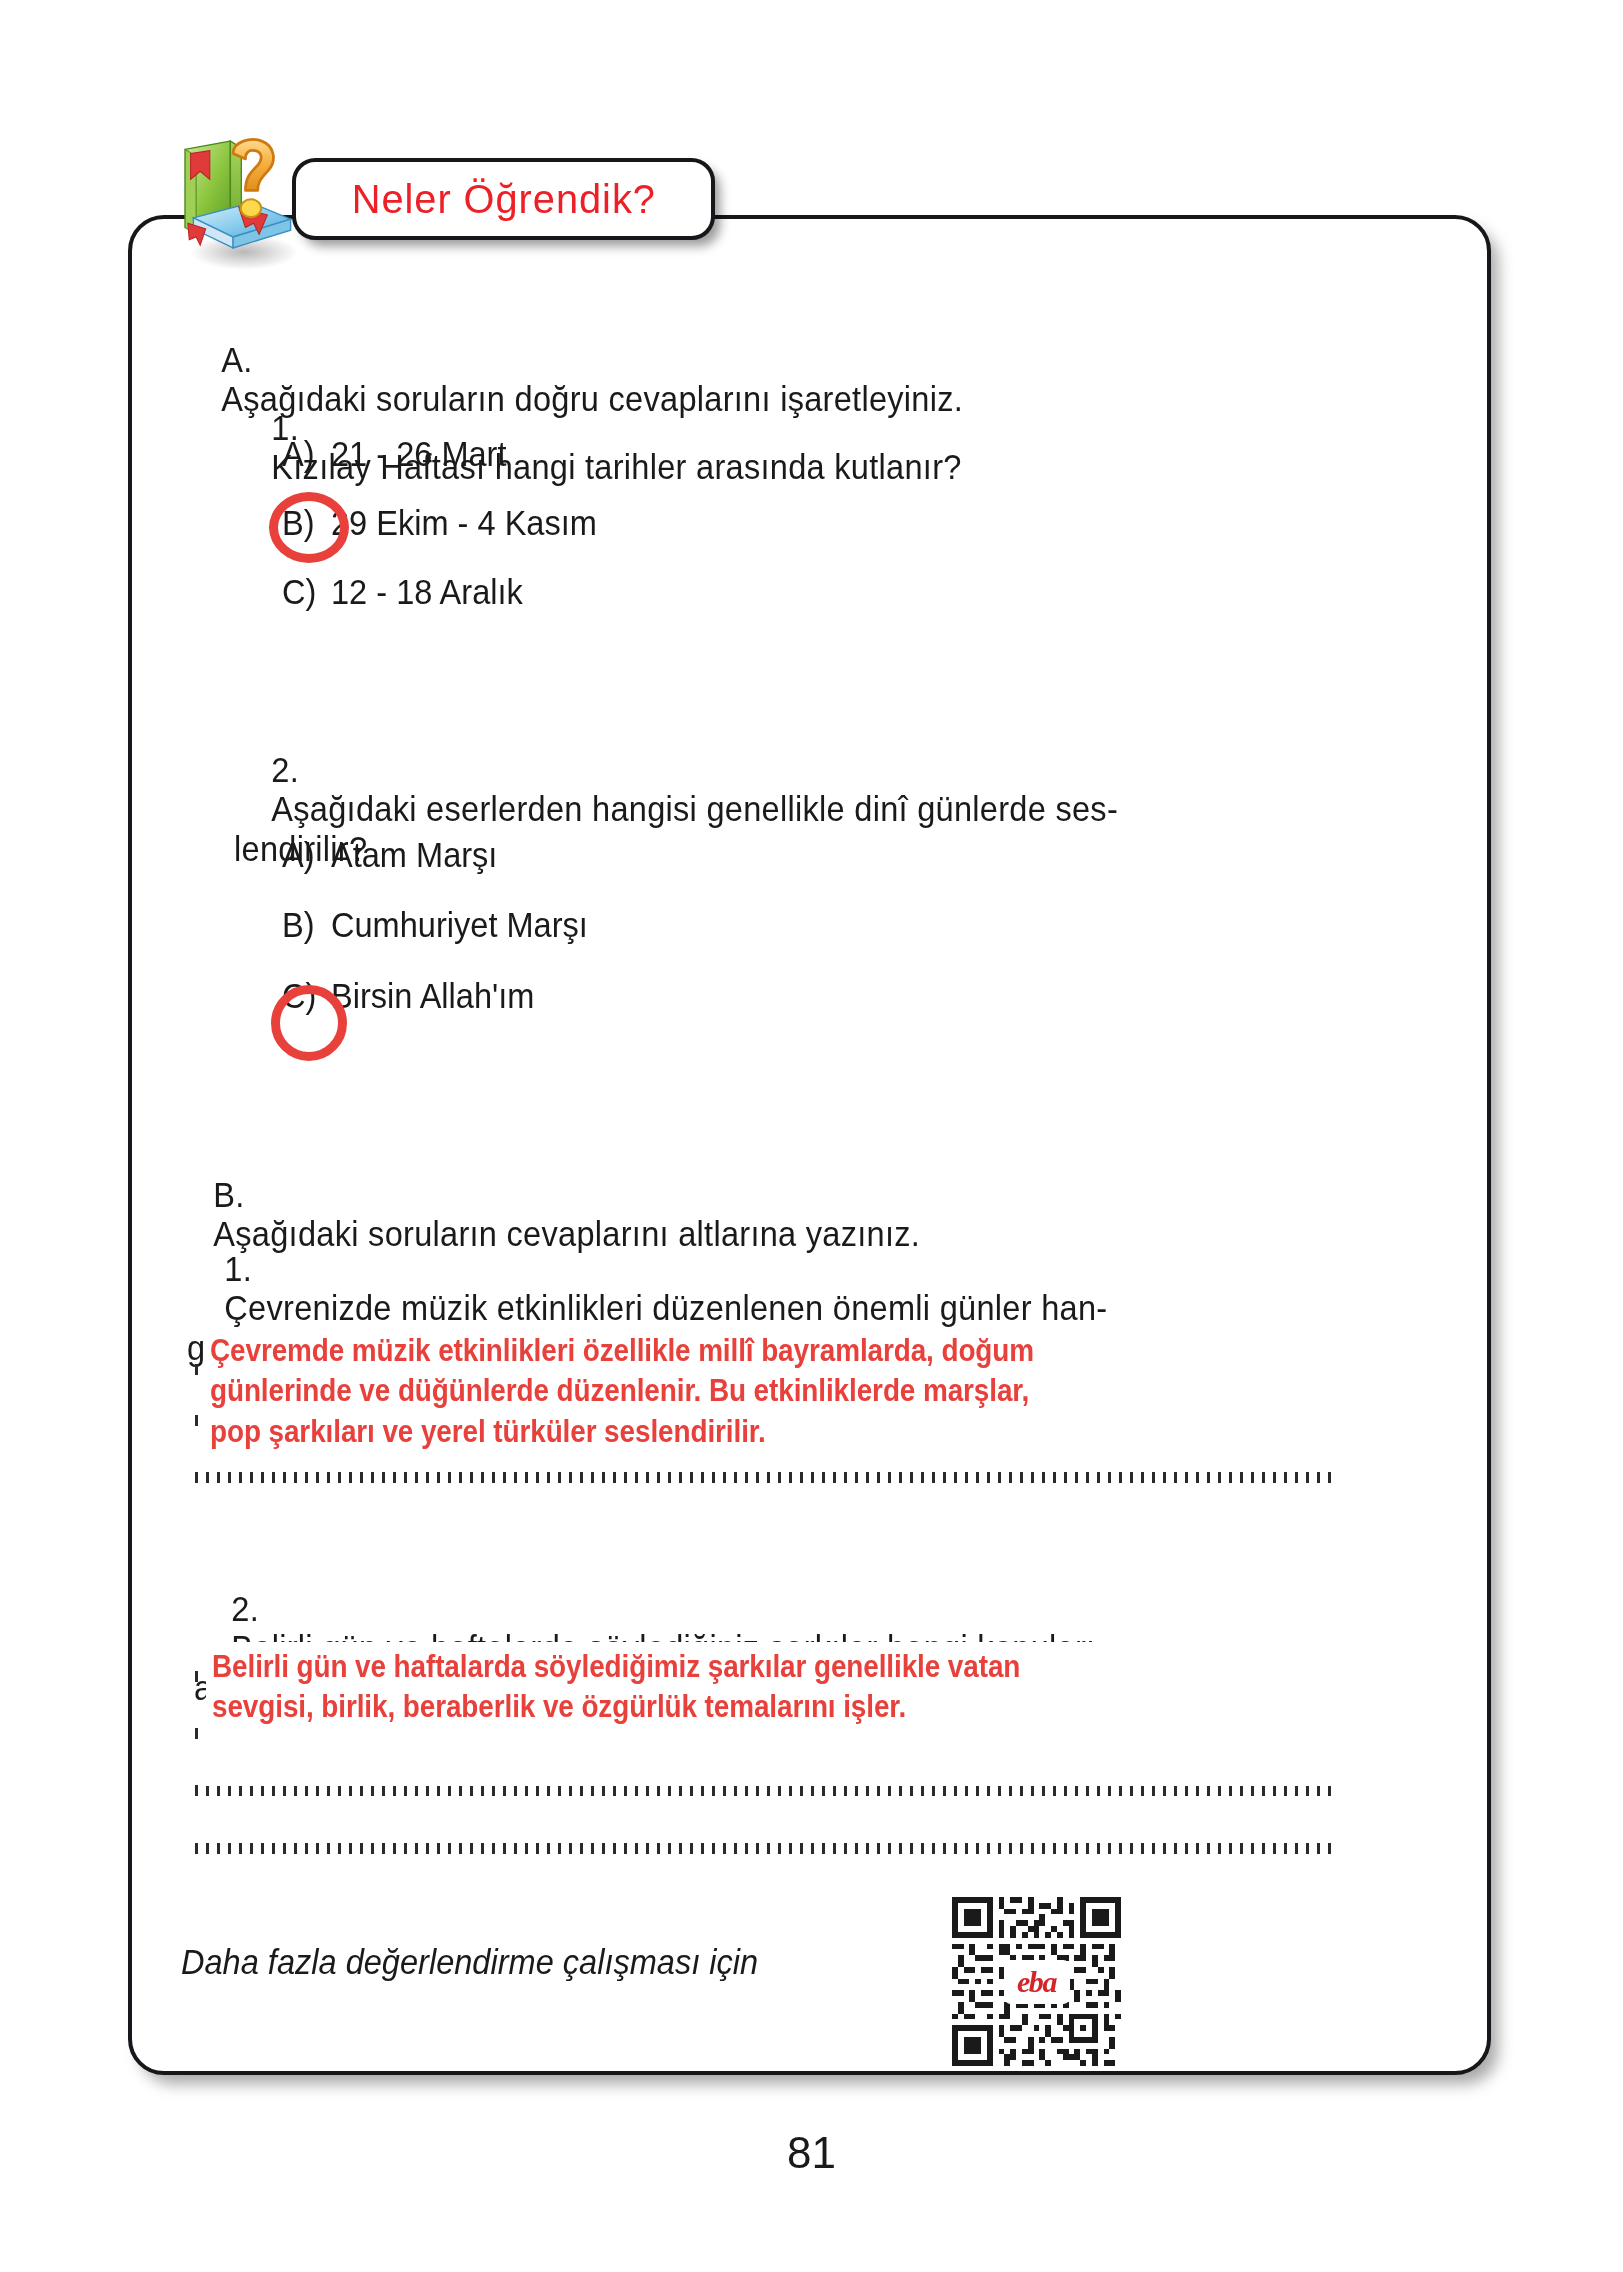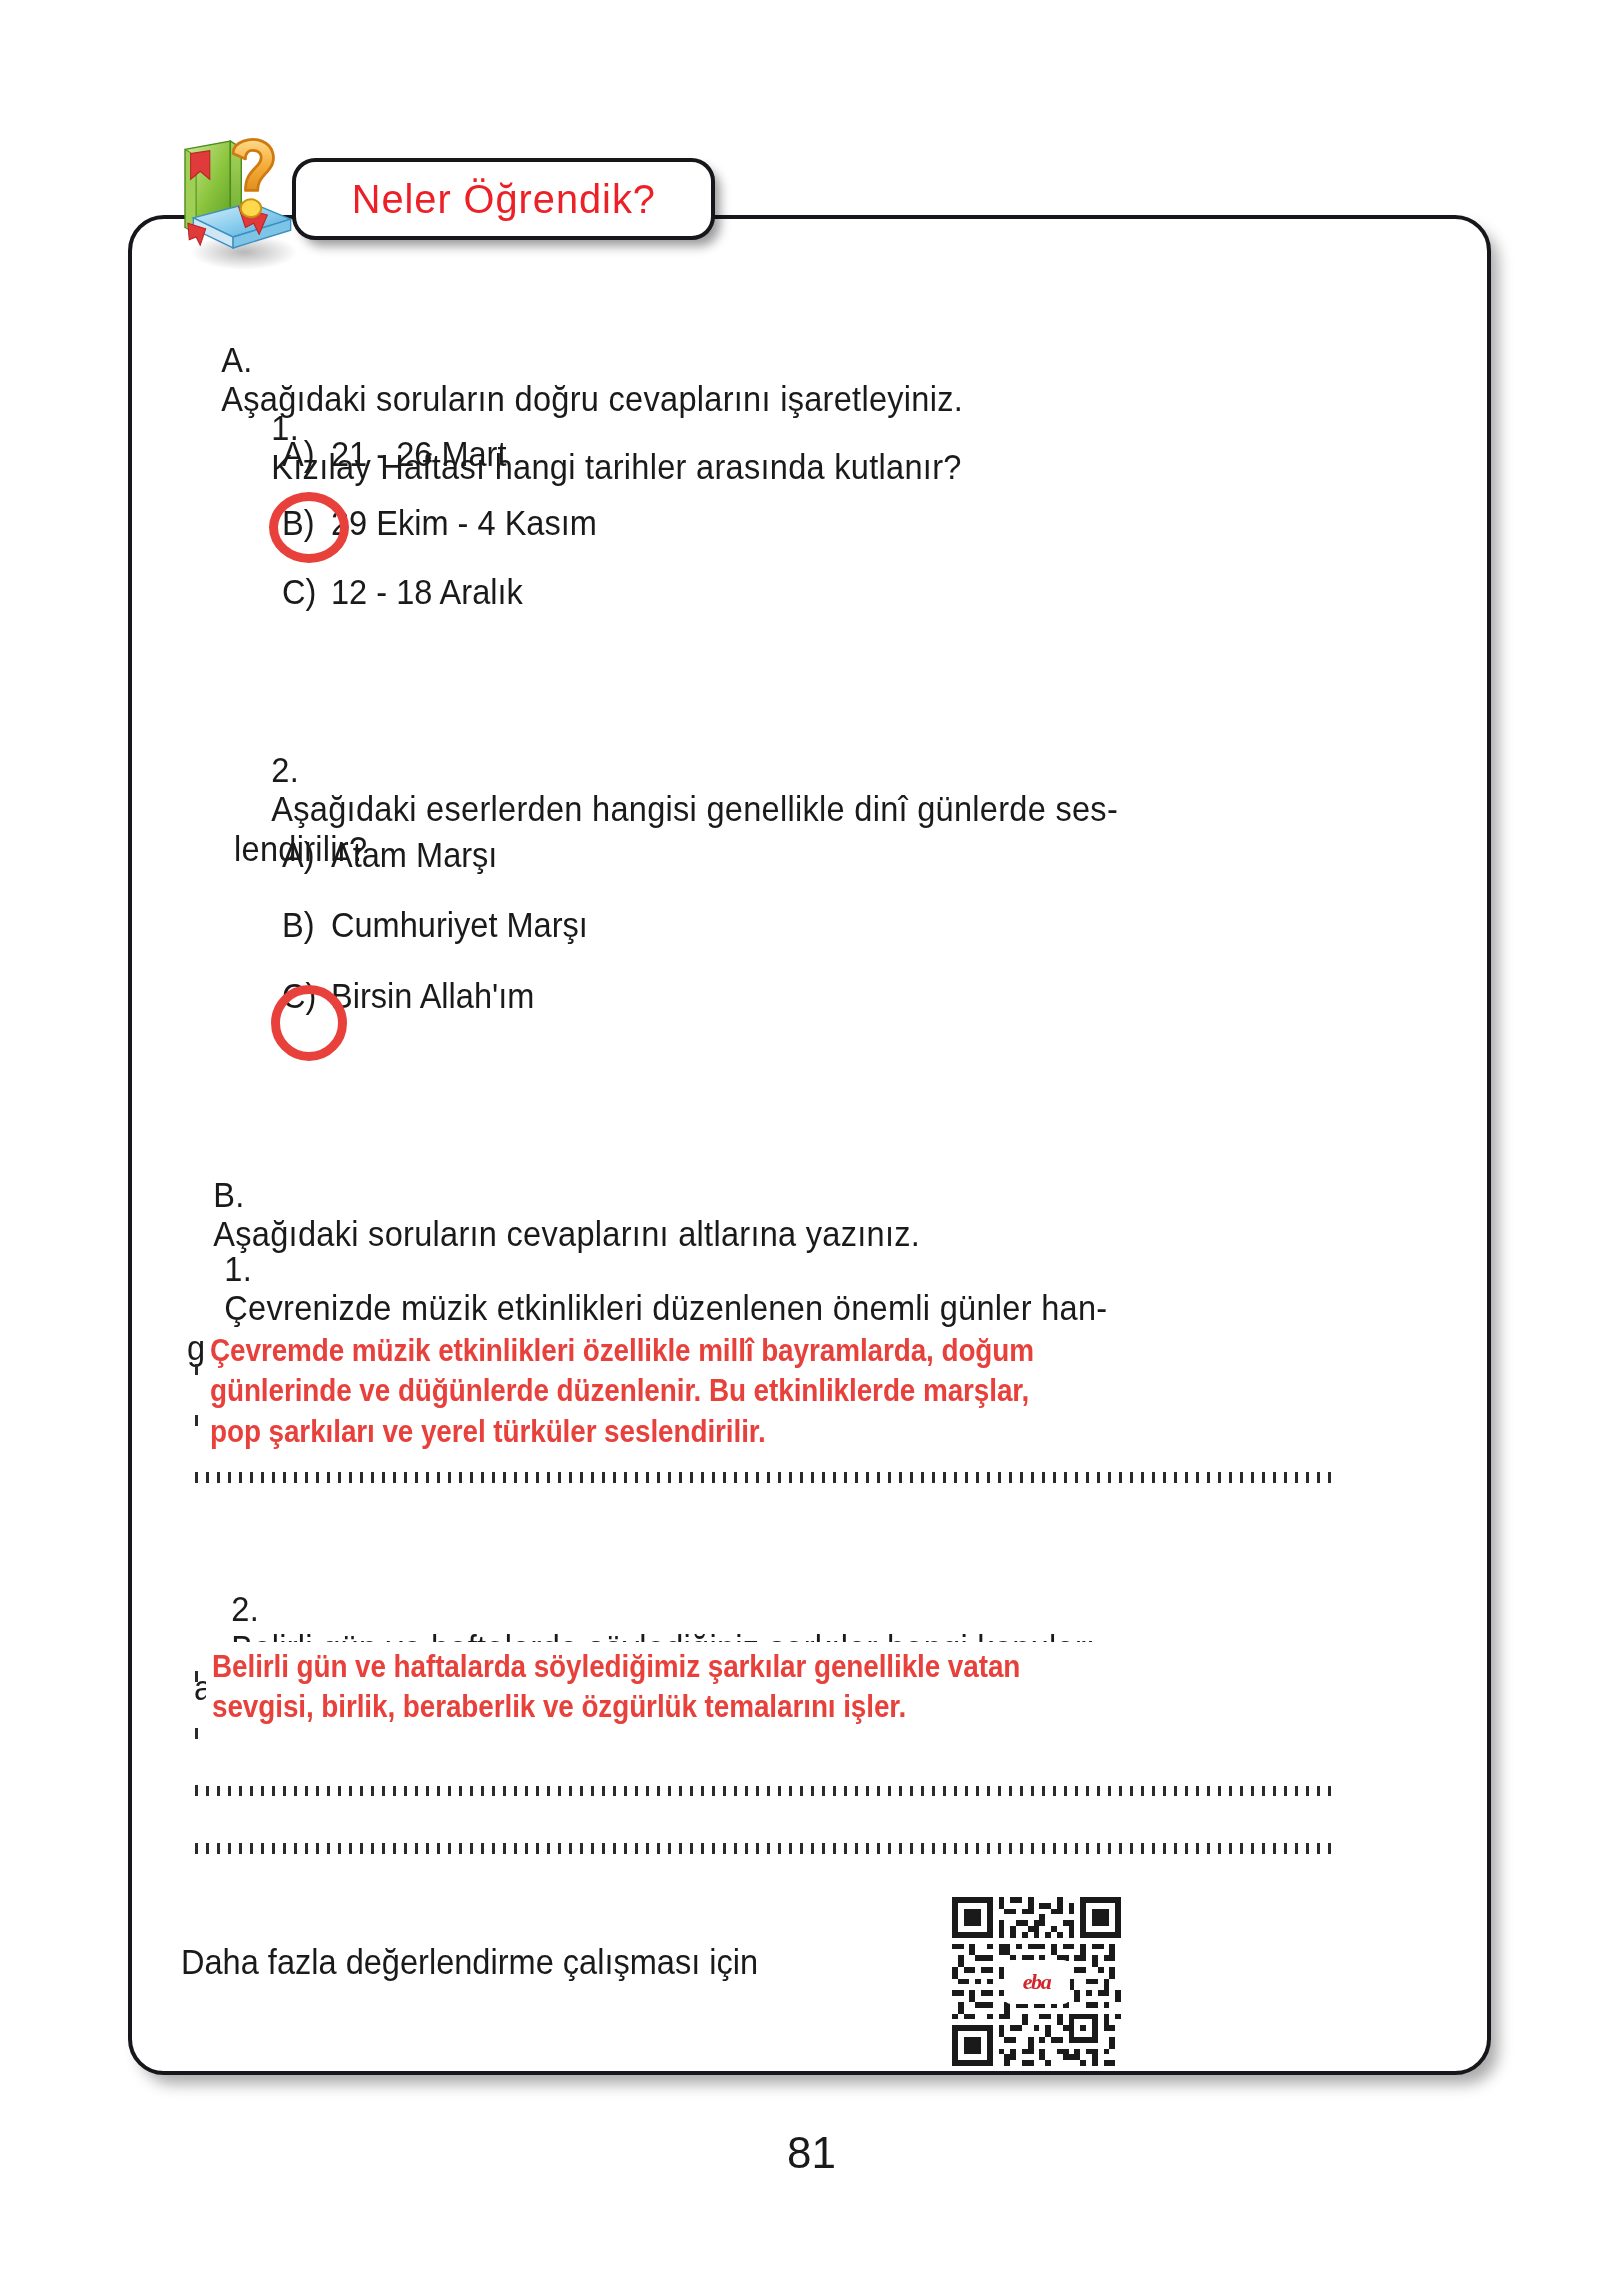--- a/index.html
+++ b/index.html
@@ -155,20 +155,21 @@
     z-index: 3;
   }
 
   
   #bottom-row {
     position: absolute;
     left: 181px;
     top: 1942px;
     display: flex;
     align-items: flex-end;
+    font-style: italic;
   }
   #bottom-label {
     font-size: 35px;
     color: #1a1a1a;
     font-weight: 300;
     font-family: "Liberation Sans", sans-serif;
     transform: scaleX(0.93);
     transform-origin: left center;
     white-space: nowrap;
   }
@@ -188,21 +189,21 @@
     height: 44px;
     background: #ffffff;
     border-radius: 6.9px;
     display: flex;
     align-items: center;
     justify-content: center;
     color: #d4252b;
     font-family: "Liberation Serif", serif;
     font-style: italic;
     font-weight: 700;
-    font-size: 22px;
+    font-size: 30px;
     letter-spacing: -1.4px;
     line-height: 1;
   }
 
   
   #page-number {
     position: absolute;
     left: 0;
     right: 0;
     top: 2128px;

